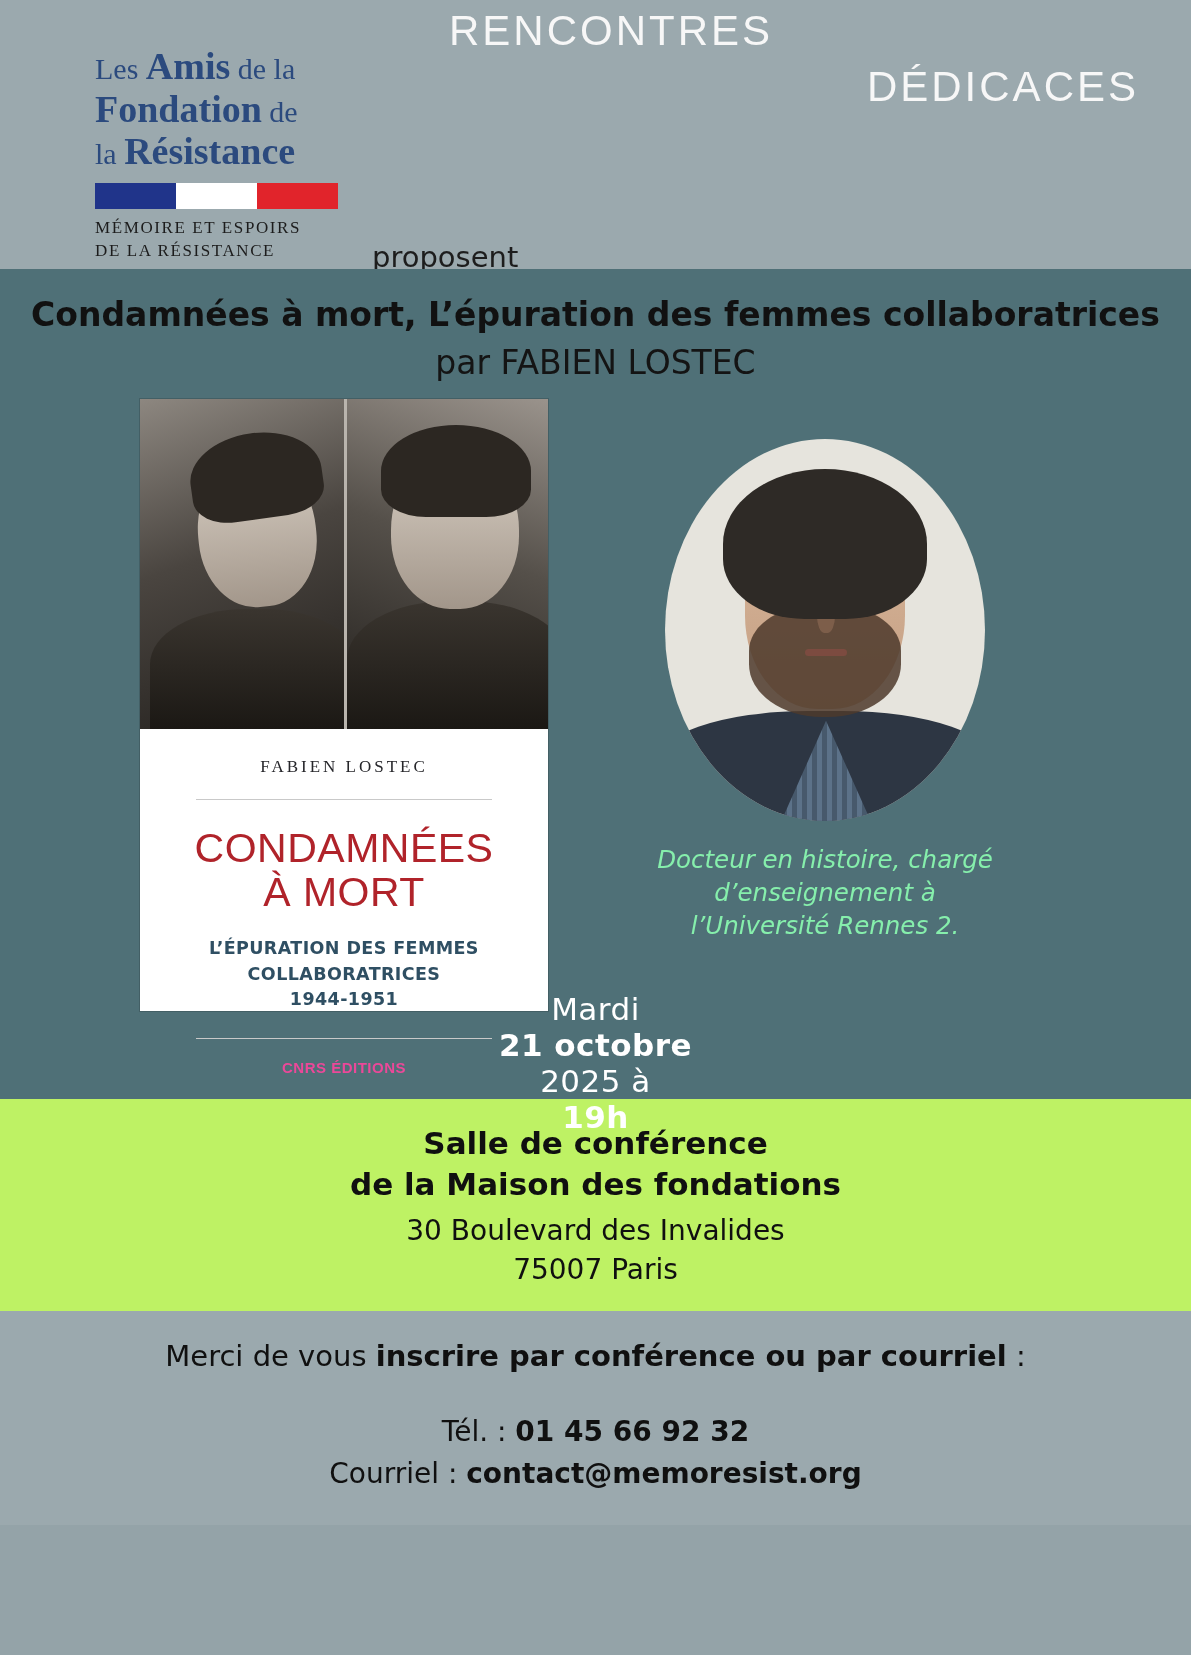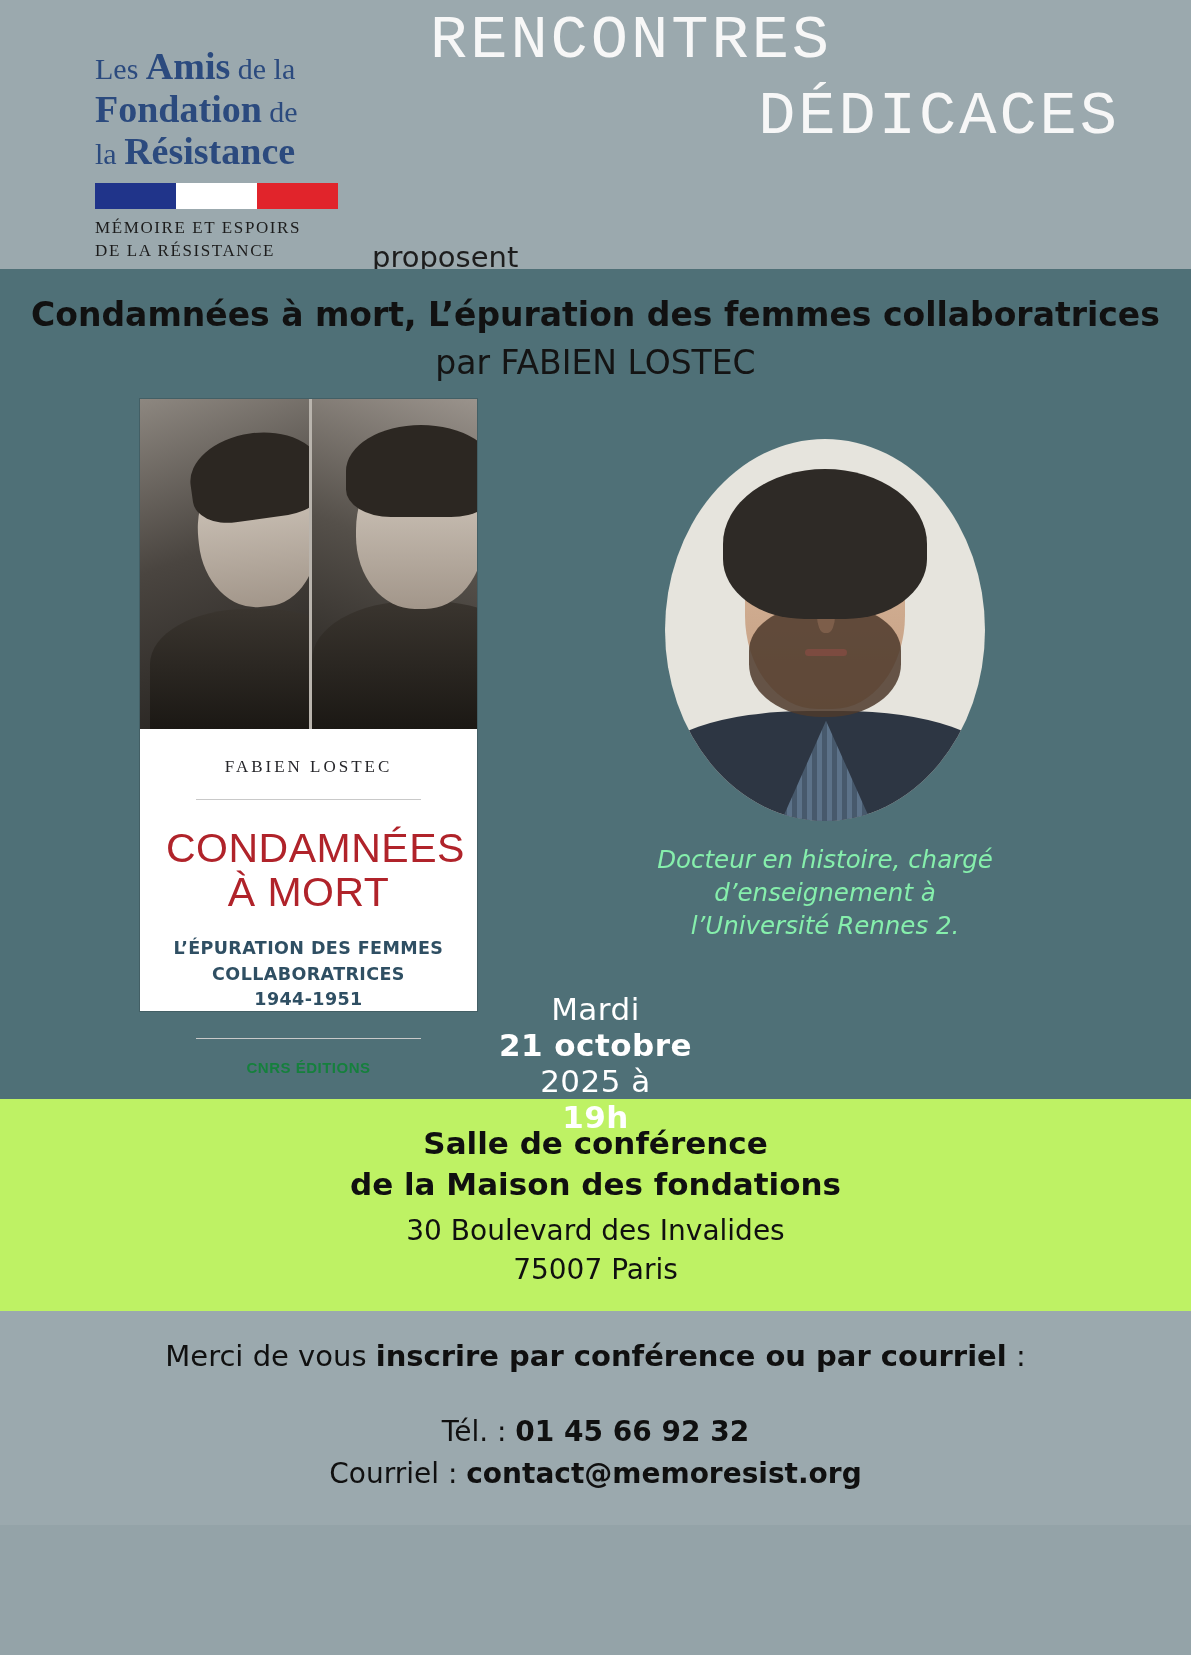--- a/index.html
+++ b/index.html
@@ -53,26 +53,26 @@
   .proposent {
     position: absolute;
     left: 372px;
     top: 240px;
     font-family: "DejaVu Sans", sans-serif;
     font-size: 29px;
     color: #1d1d1d;
   }
   .rencontres {
     position: absolute;
-    left: 420px;
+    left: 439px;
     top: 10px;
     width: 700px;
-    font-family: Liberation Mono, monospace;
+    font-family: Liberation Sans, sans-serif;
     color: #f7f7f7;
-    font-size: 62px;
+    font-size: 42px;
     letter-spacing: 3px;
     line-height: 1.0;
   }
   .rencontres .l1 { display: block; text-align: left; padding-left: 10px; }
   .rencontres .l2 { display: block; text-align: center; padding-top: 14px; padding-right: 120px;}
   .rencontres .l3 { display: block; text-align: right; padding-top: 14px; }
 
   
   .main {
     position: relative;
@@ -96,21 +96,21 @@
     position: relative;
     margin-top: 12px;
     height: 600px;
   }
 
   
   .book {
     position: absolute;
     left: 140px;
     top: 0;
-    width: 337px;
+    width: 408px;
     height: 612px;
     background: #fff;
     box-shadow: 0 0 0 1px rgba(0,0,0,.15);
   }
   .book-photo {
     height: 330px;
     display: flex;
     background: #2a2a2a;
     position: relative;
     overflow: hidden;
@@ -164,21 +164,21 @@
     line-height: 1.45;
     letter-spacing: 0.4px;
     font-weight: 600;
   }
   .book-rule2 { height: 1px; background: #c9c9c9; margin: 26px 30px 20px; }
   .book-pub {
     font-family: "Liberation Sans", sans-serif;
     font-size: 15px;
     font-weight: bold;
     letter-spacing: 0.5px;
-    color: #15803d;
+    color: #ec4899;
   }
 
   
   .portrait-wrap {
     position: absolute;
     left: 655px;
     top: 40px;
     width: 340px;
     text-align: center;
   }

